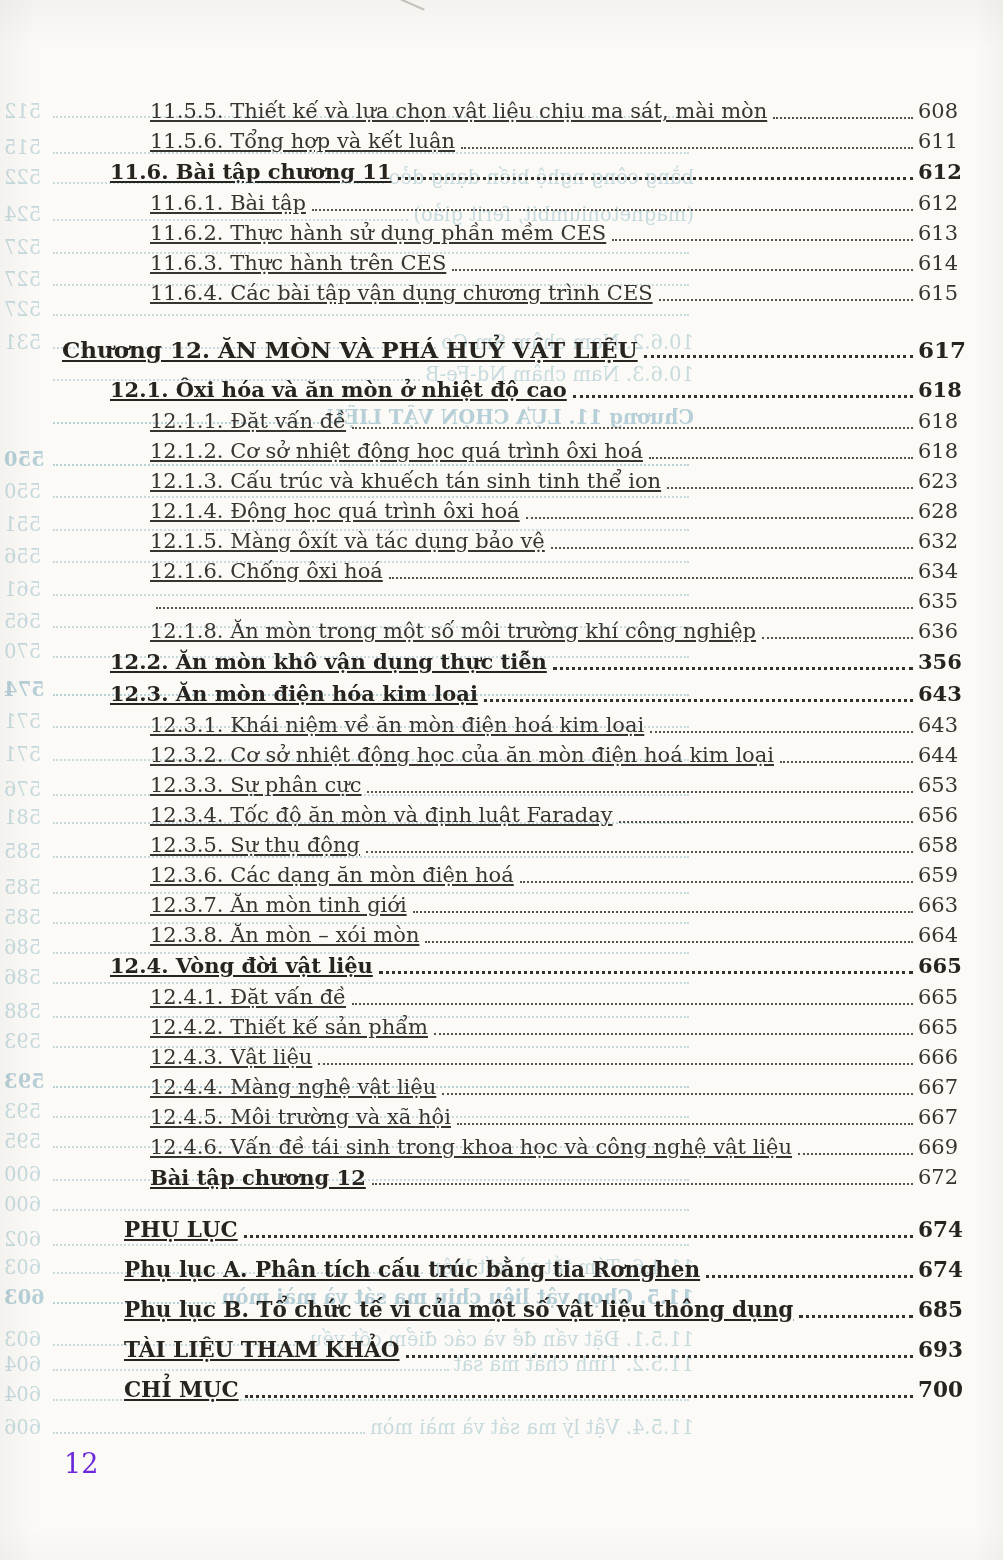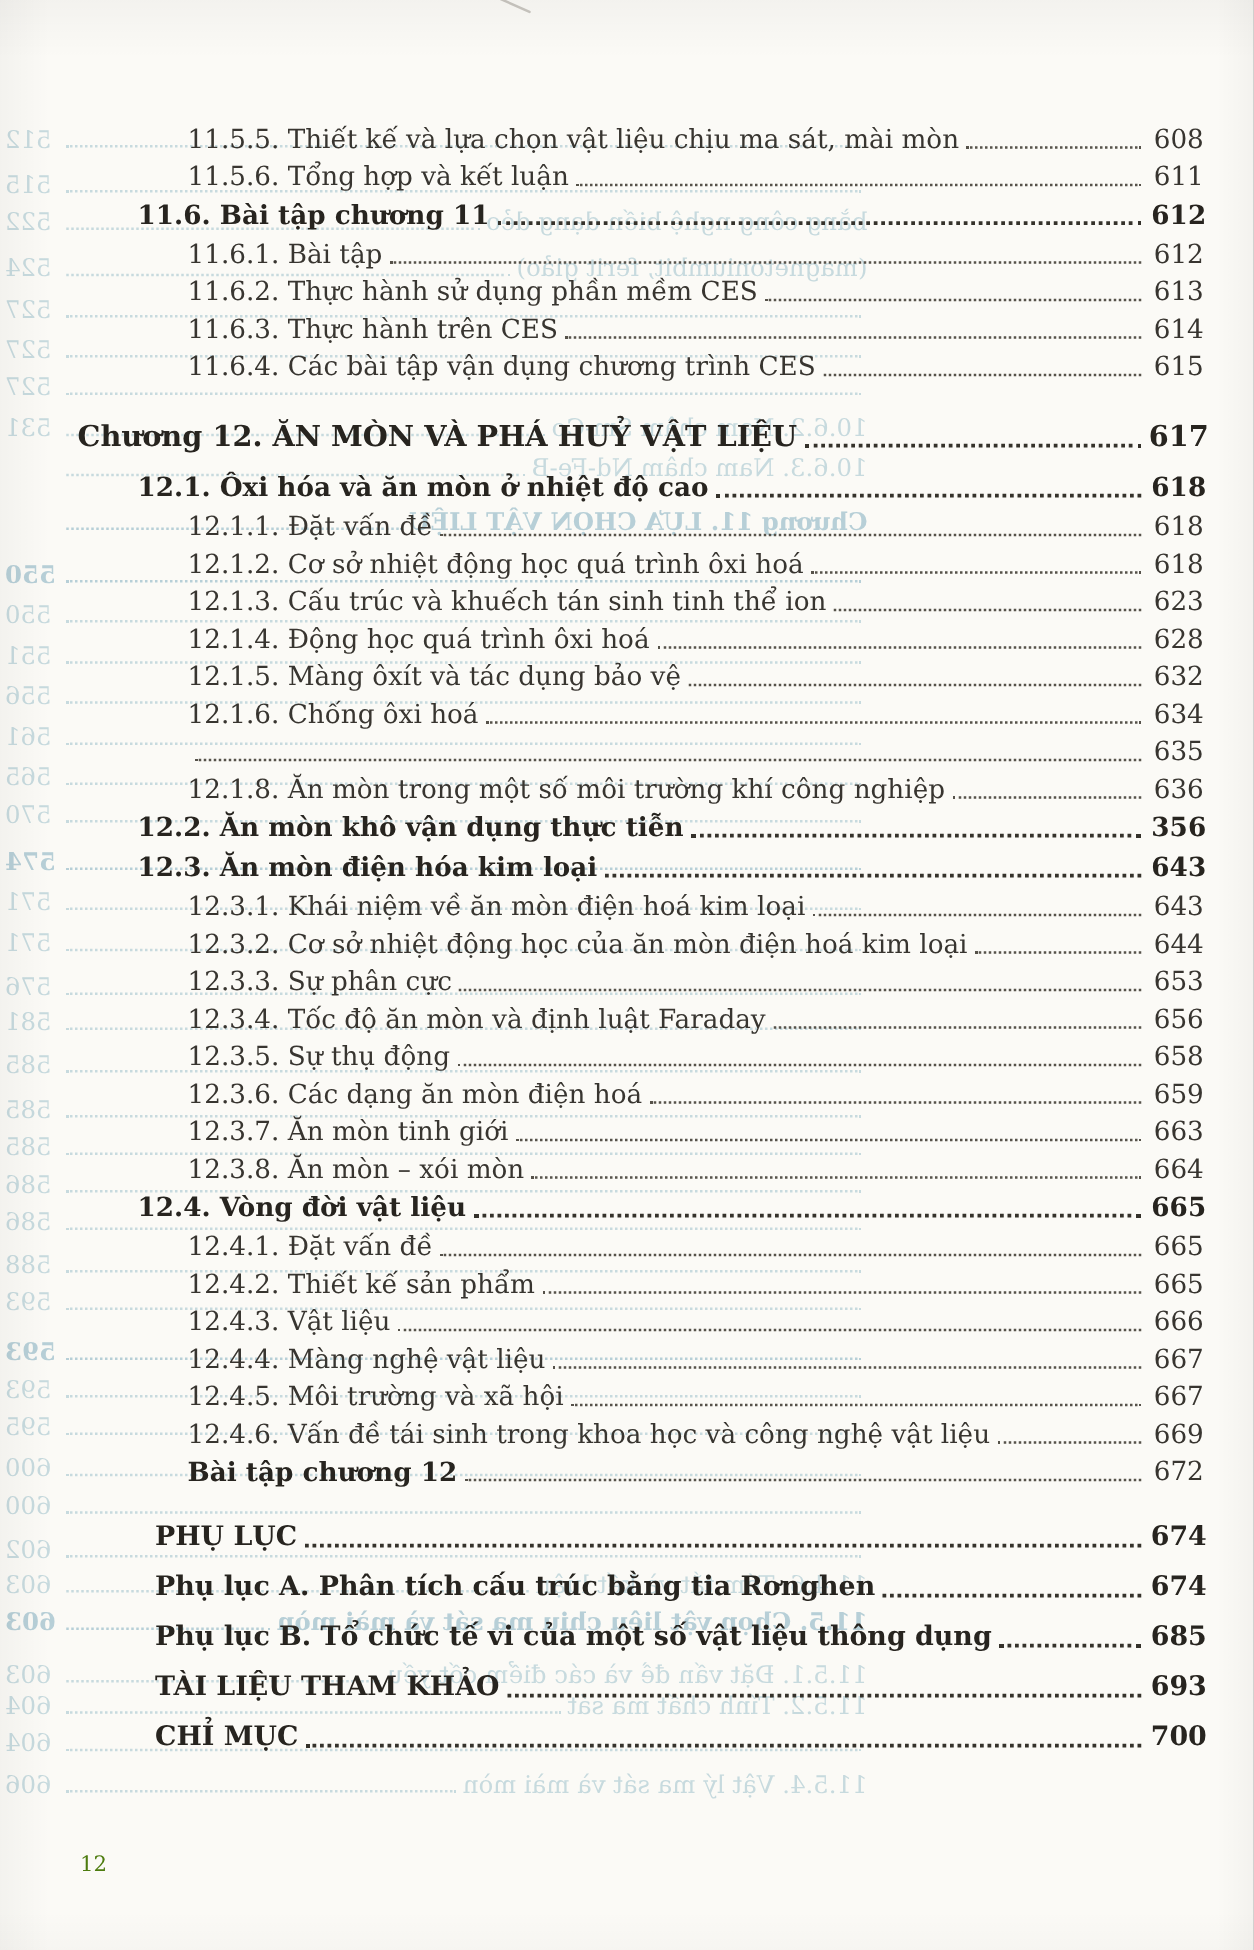--- a/index.html
+++ b/index.html
@@ -46,42 +46,42 @@
     position:relative;z-index:1;
     padding:96px 35px 0 0;
     box-sizing:border-box;
   }
   .toc-row{
     display:flex;align-items:flex-end;
     height:30px;line-height:29px;
     font-size:21px;
     white-space:nowrap;
   }
-  .toc-row .lbl{flex:0 0 auto;}
+  .toc-row .lbl{flex:0 0 auto;text-decoration:underline;}
   .toc-row .leader{
     flex:1 1 20px;min-width:18px;
     border-bottom:2.6px dotted #56524a;
     margin:0 5px 7px 6px;
   }
-  .toc-row .pg{flex:0 0 auto;min-width:50px;text-align:center;}
+  .toc-row .pg{flex:0 0 auto;min-width:50px;text-align:left;}
 
   .toc-row.bold{font-weight:bold;color:#27241f;}
   .toc-row.bold .leader{border-bottom:3.2px dotted #35322b;margin-bottom:6px;}
   .toc-row .pg.pg-normal{font-weight:normal;color:#383530;margin-top:12px;}
   .toc-row .leader.leader-normal{border-bottom:2.6px dotted #56524a;margin-bottom:7px;}
 
   .lv-chapter{padding-left:62px;height:36px;font-size:23px;margin-top:20px;margin-bottom:10px;}
   .lv-section{padding-left:110px;margin-top:0;margin-bottom:2px;}
   .lv-sub{padding-left:150px;}
   .lv-back{padding-left:124px;height:36px;font-size:21.5px;margin-top:4px;}
   .toc-row:not(.lv-back) + .lv-back{margin-top:16px;}
 
   .footer-pagenum{
-    position:absolute;left:64px;top:1482px;z-index:1;
-    font-size:17px;color:#4d7c0f;
+    position:absolute;left:64px;top:1448px;z-index:1;
+    font-size:27px;color:#6d28d9;
   }
 </style>
 </head>
 <body>
 
 <div class="page">
   <div class="crease"></div>
 
   <div class="ghost-layer">
       <div class="ghost-row" style="top: 97px;">

